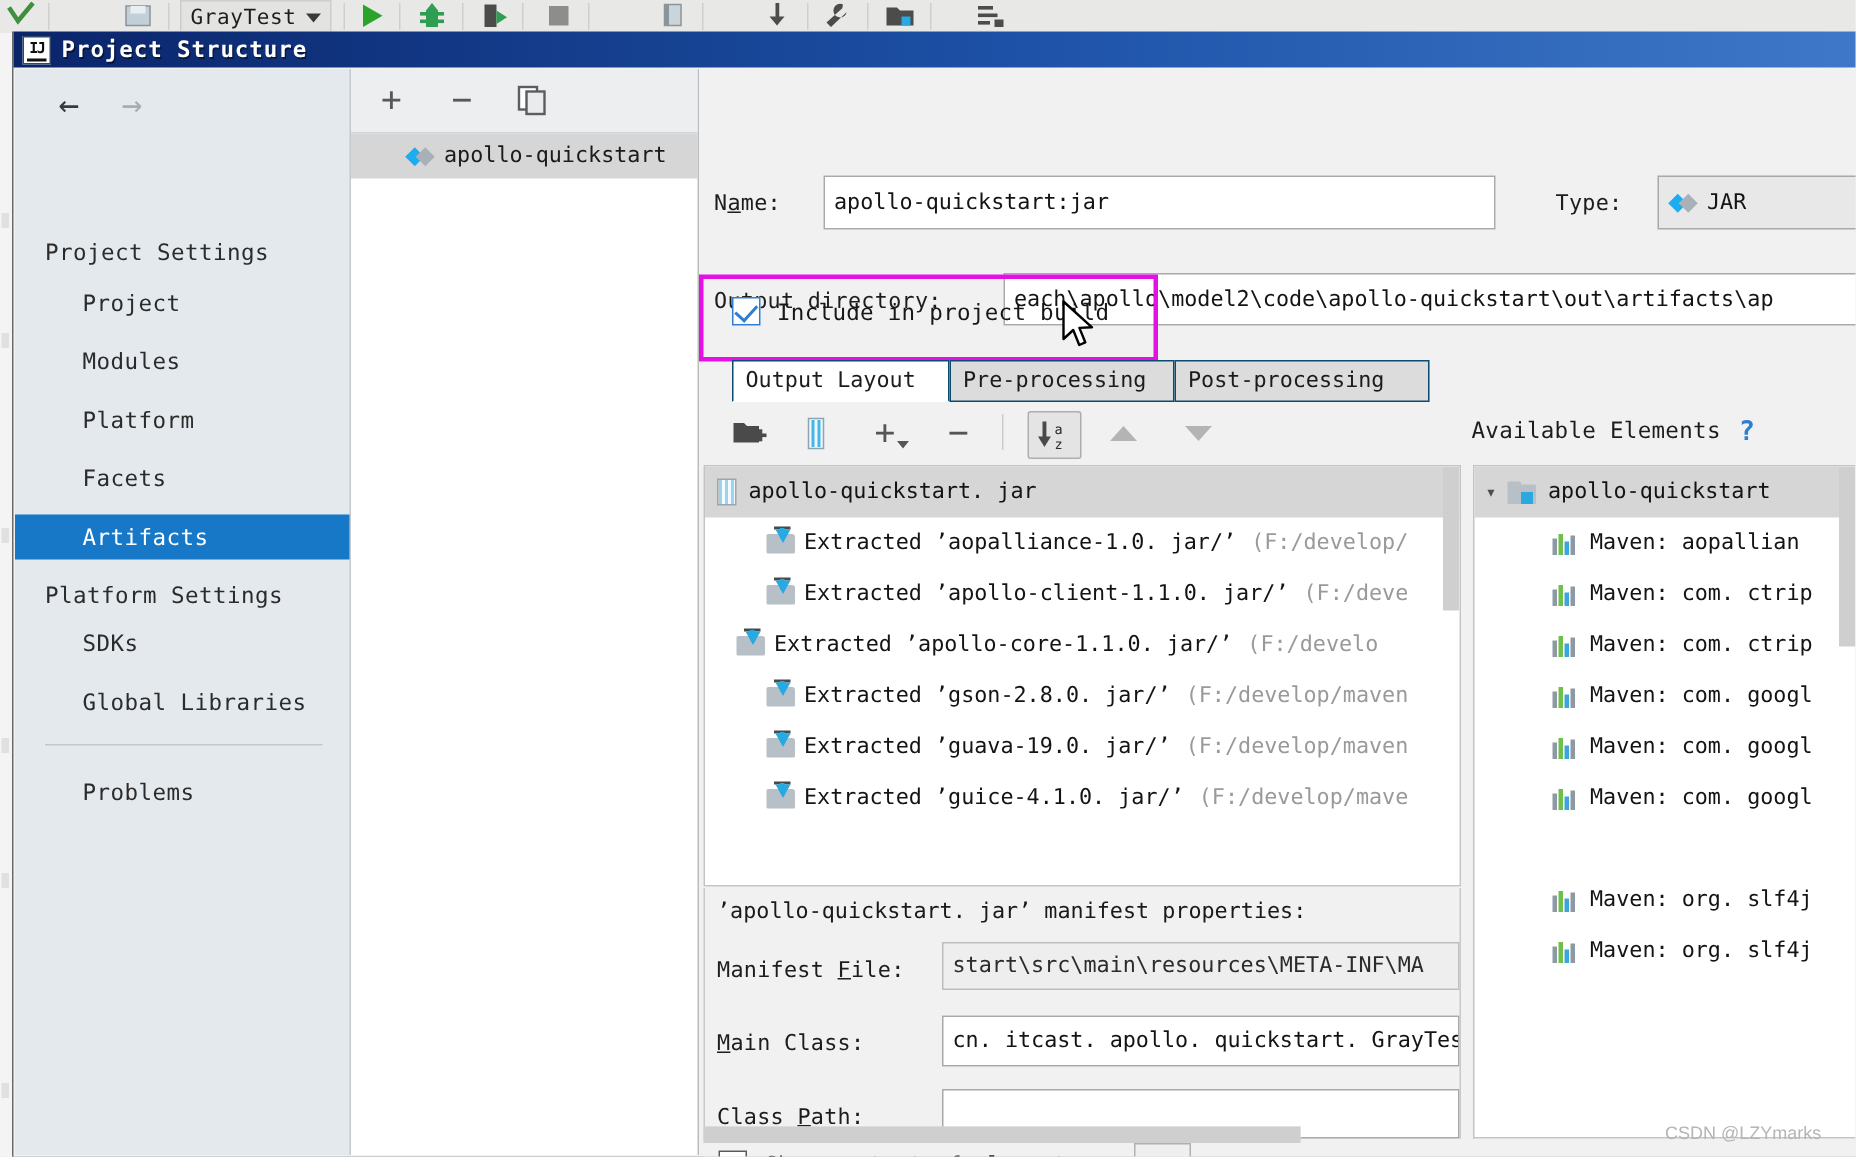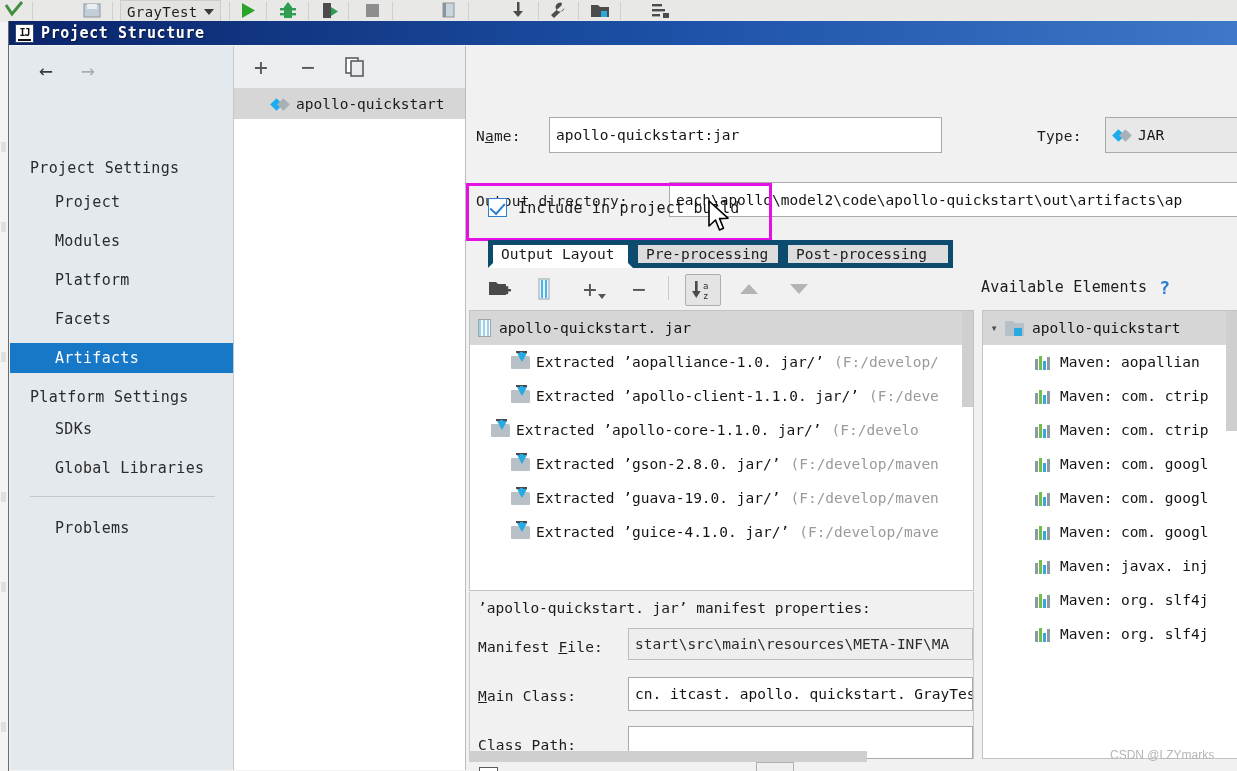--- a/index.html
+++ b/index.html
@@ -76,21 +76,21 @@
   .cbox.checked::after{content:"";position:absolute;left:4px;top:1px;width:7px;height:12px;
      border:solid #2f7fd0;border-width:0 2px 2px 0;transform:rotate(42deg);}
 
   #incl-wrap{position:absolute;left:22px;top:152px;display:flex;align-items:center;gap:11px;}
   #incl-label{font-size:15px;color:#171717;letter-spacing:.2px;}
   #highlight-box{position:absolute;left:0px;top:137px;width:306px;height:58px;border:3px solid #e312e3;box-sizing:border-box;}
 
   
   #tabstrip{position:absolute;left:22px;top:194px;width:465px;height:28px;}
   .tab{position:absolute;top:0;height:28px;box-sizing:border-box;display:flex;align-items:center;
-      padding:0 8px;font-size:14.5px;color:#1c1c1c;border:5px solid #0c4a6e;background:#dcdcdc;}
+      padding:0 8px;font-size:14.5px;color:#1c1c1c;border:1px solid #0c4a6e;background:#dcdcdc;}
   .tab.active{background:#fff;border-bottom-color:#fff;}
 
   
   #layout-toolbar{position:absolute;left:3px;top:222px;width:505px;height:42px;background:#f1f1f1;}
   .lt{position:absolute;top:6px;height:30px;display:flex;align-items:center;justify-content:center;color:#555;}
   .lt.framed{border:1px solid #aeaeae;background:#e4e4e4;border-radius:2px;}
   .lt-sep{position:absolute;top:8px;width:1px;height:24px;background:#cbcbcb;}
 
   #avail-head{position:absolute;left:515px;top:226px;height:30px;display:flex;align-items:center;gap:12px;}
   #avail-head .ah-label{font-size:15px;color:#1d1d1d;letter-spacing:.2px;}
@@ -291,21 +291,21 @@
           <i class="d1"></i>
           <i class="d2"></i>
         </span>
       <span class="art-name">apollo-quickstart</span>
     </div>
   </div>
 
   <div id="content">
 
     <span class="field-label" style="left:10px;top:82px;">N<span class="u">a</span>me:</span>
-    <div class="tf" style="left:83px;top:71px;width:393px;height:36px;">apollo-quickstart:jar</div>
+    <div class="tf" style="left:83px;top:71px;width:448px;height:36px;">apollo-quickstart:jar</div>
 
     <span class="field-label" style="left:571px;top:82px;">Type:</span>
     <div class="combo" style="left:639px;top:71px;width:180px;height:36px;">
       <span class="diamond-ico">
           <i class="d1"></i>
           <i class="d2"></i>
         </span>
       <span>JAR</span>
     </div>
 
@@ -516,29 +516,20 @@
       </div>
       <div class="trow" style="top:204px;padding-left:52px;">
         <span class="mvn-ico">
             <b></b>
             <b></b>
             <b></b>
             <b></b>
           </span>
         <span>Maven: com. googl</span>
       </div>
-      <div class="trow" style="top:238px;padding-left:52px;">
-        <span class="mvn-ico">
-            <b></b>
-            <b></b>
-            <b></b>
-            <b></b>
-          </span>
-        <span>Maven: javax. inj</span>
-      </div>
       <div class="trow" style="top:272px;padding-left:52px;">
         <span class="mvn-ico">
             <b></b>
             <b></b>
             <b></b>
             <b></b>
           </span>
         <span>Maven: org. slf4j</span>
       </div>
       <div class="trow" style="top:306px;padding-left:52px;">

